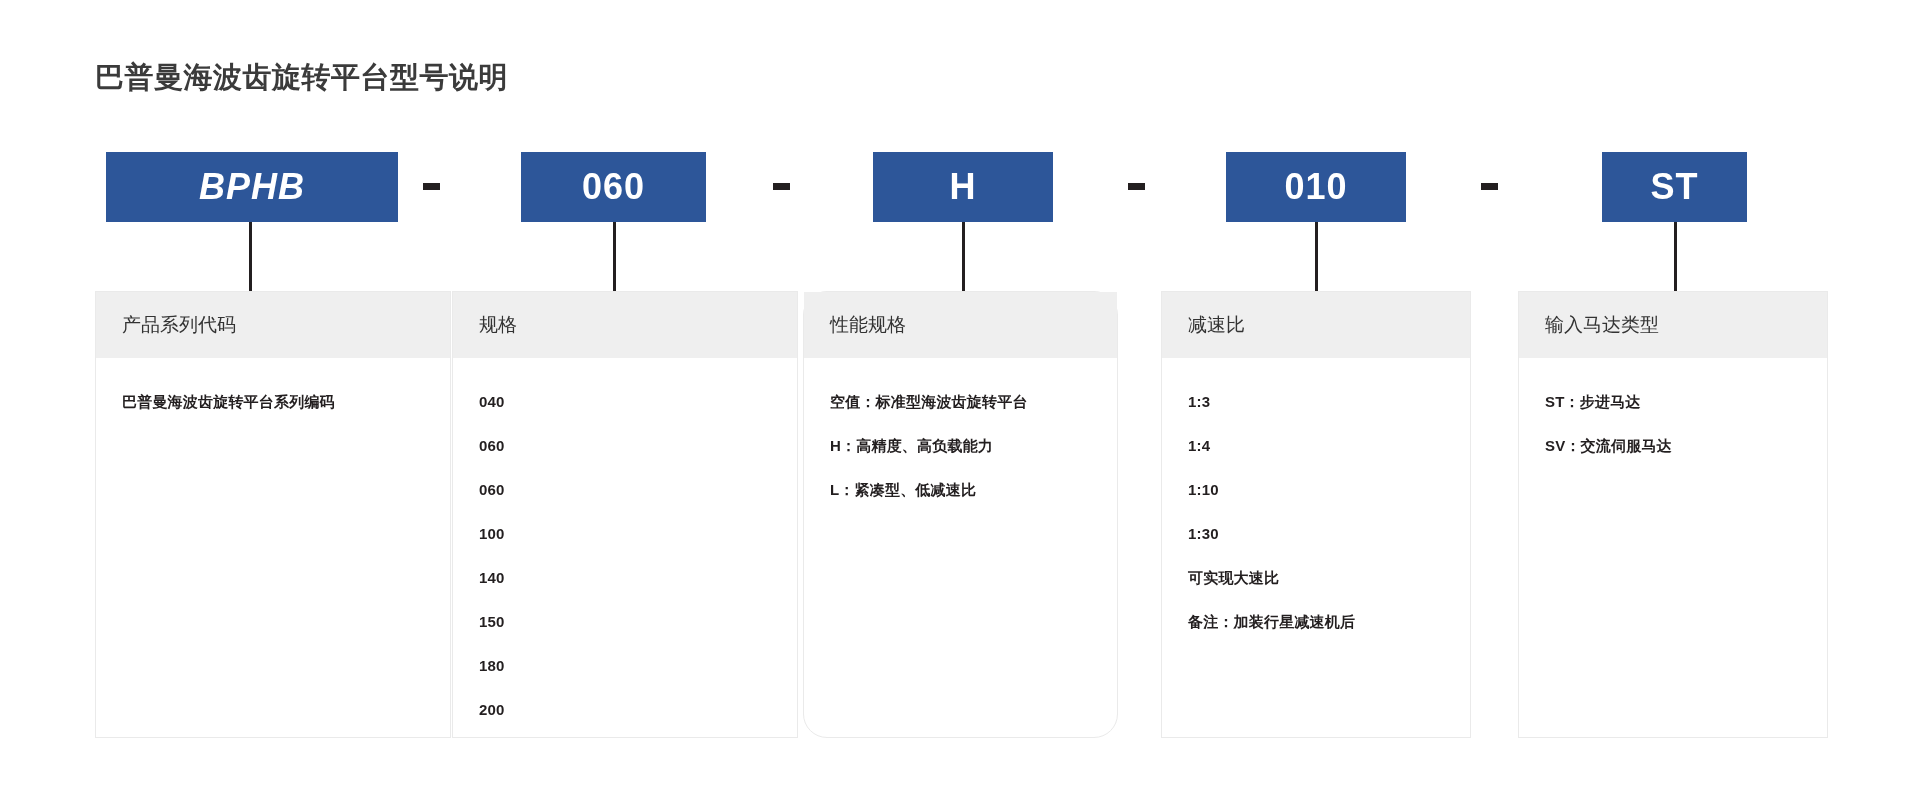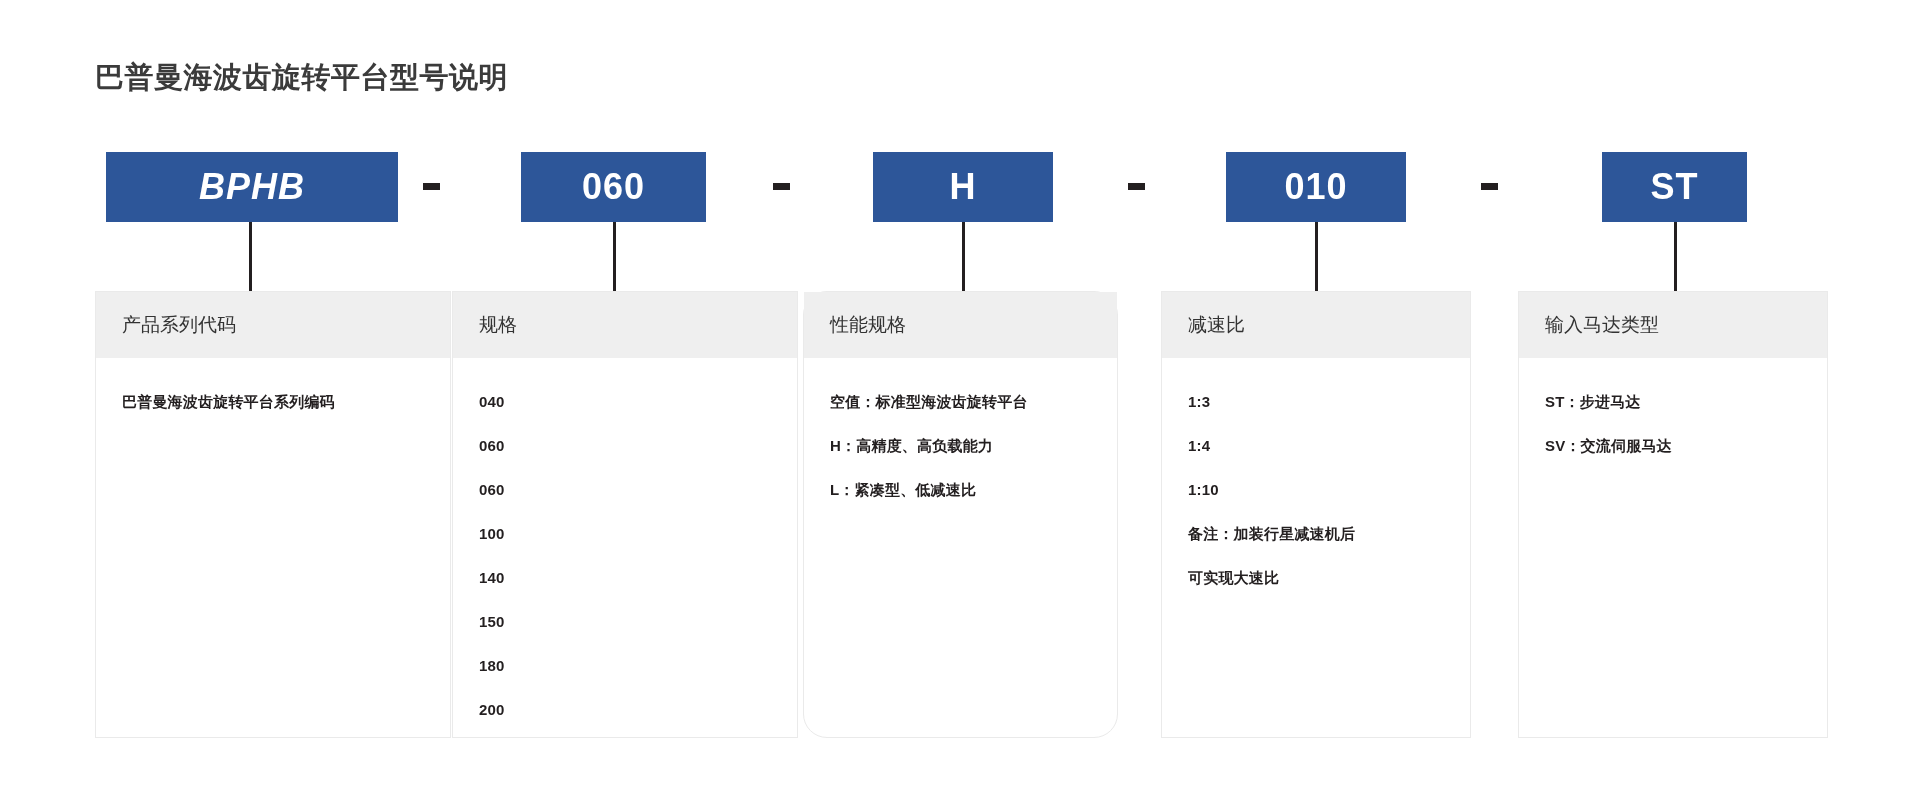--- a/index.html
+++ b/index.html
@@ -147,22 +147,23 @@
         </div>
       </div>
       <div class="panel" style="left: 1161px; width: 310px; border-color: rgb(234, 234, 234);">
         <div class="panel-header" style="background: rgb(239, 239, 239);">
           <div class="panel-header-text">减速比</div>
         </div>
         <div class="panel-body">
           <div class="panel-line">1:3</div>
           <div class="panel-line">1:4</div>
           <div class="panel-line">1:10</div>
+          <div class="panel-line">1:30</div>
+          <div class="panel-line">可实现大速比</div>
           <div class="panel-line">备注：加装行星减速机后</div>
-          <div class="panel-line">可实现大速比</div>
         </div>
       </div>
       <div class="panel" style="left: 1518px; width: 310px; border-color: rgb(234, 234, 234);">
         <div class="panel-header" style="background: rgb(239, 239, 239);">
           <div class="panel-header-text">输入马达类型</div>
         </div>
         <div class="panel-body">
           <div class="panel-line">ST：步进马达</div>
           <div class="panel-line">SV：交流伺服马达</div>
         </div>

